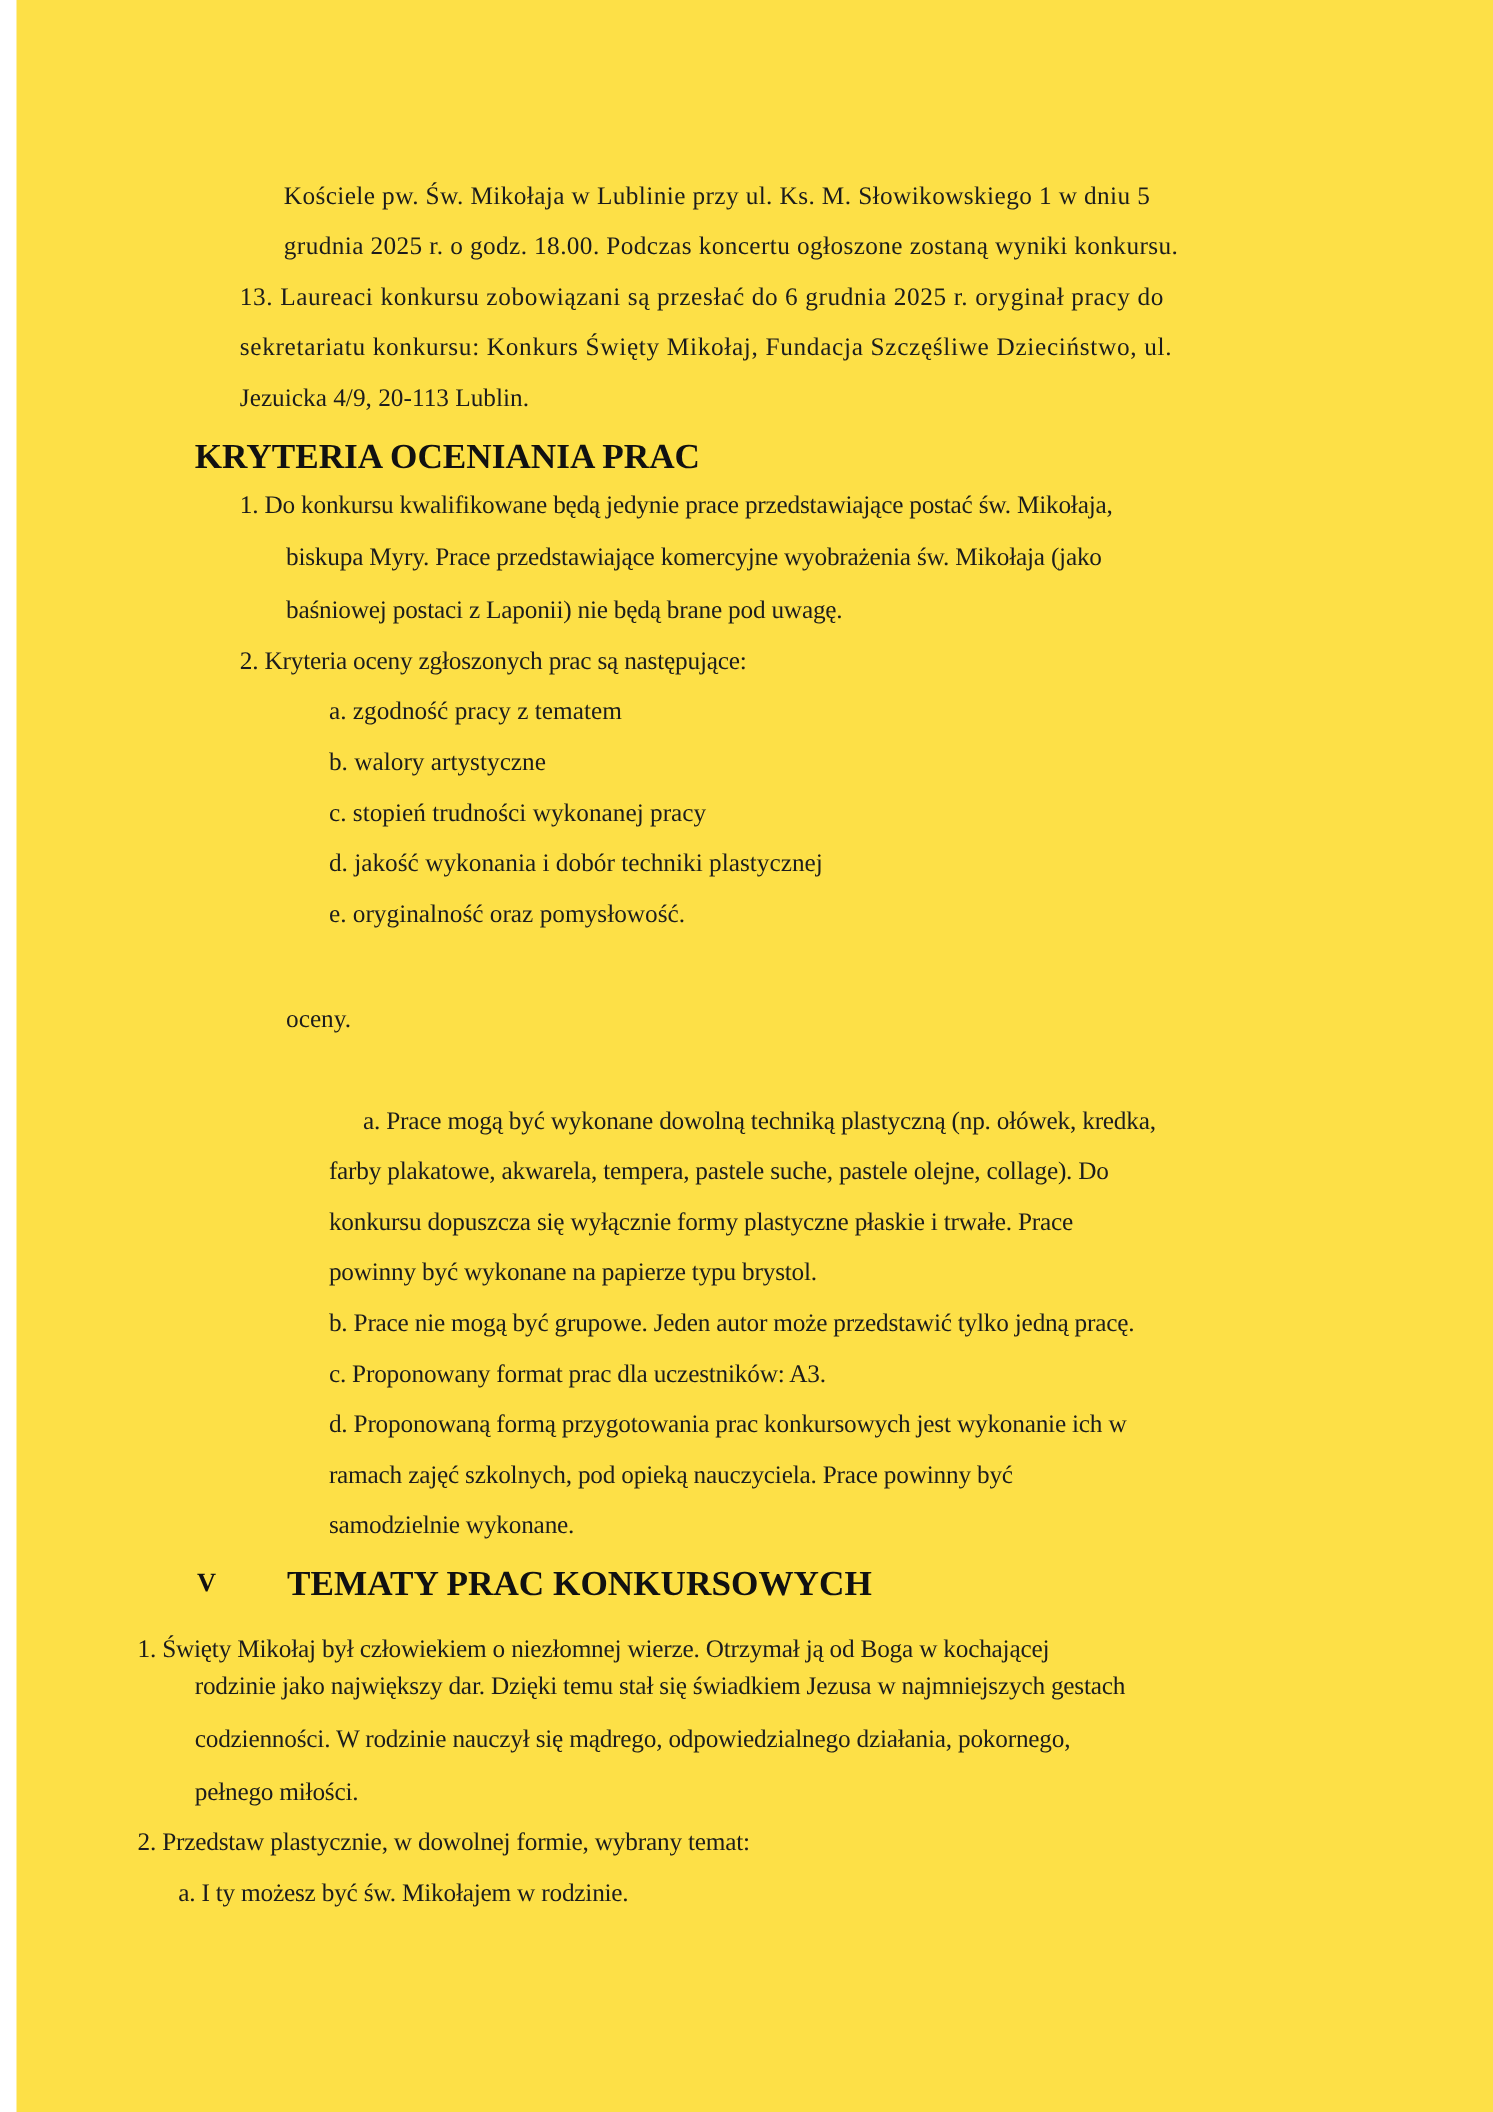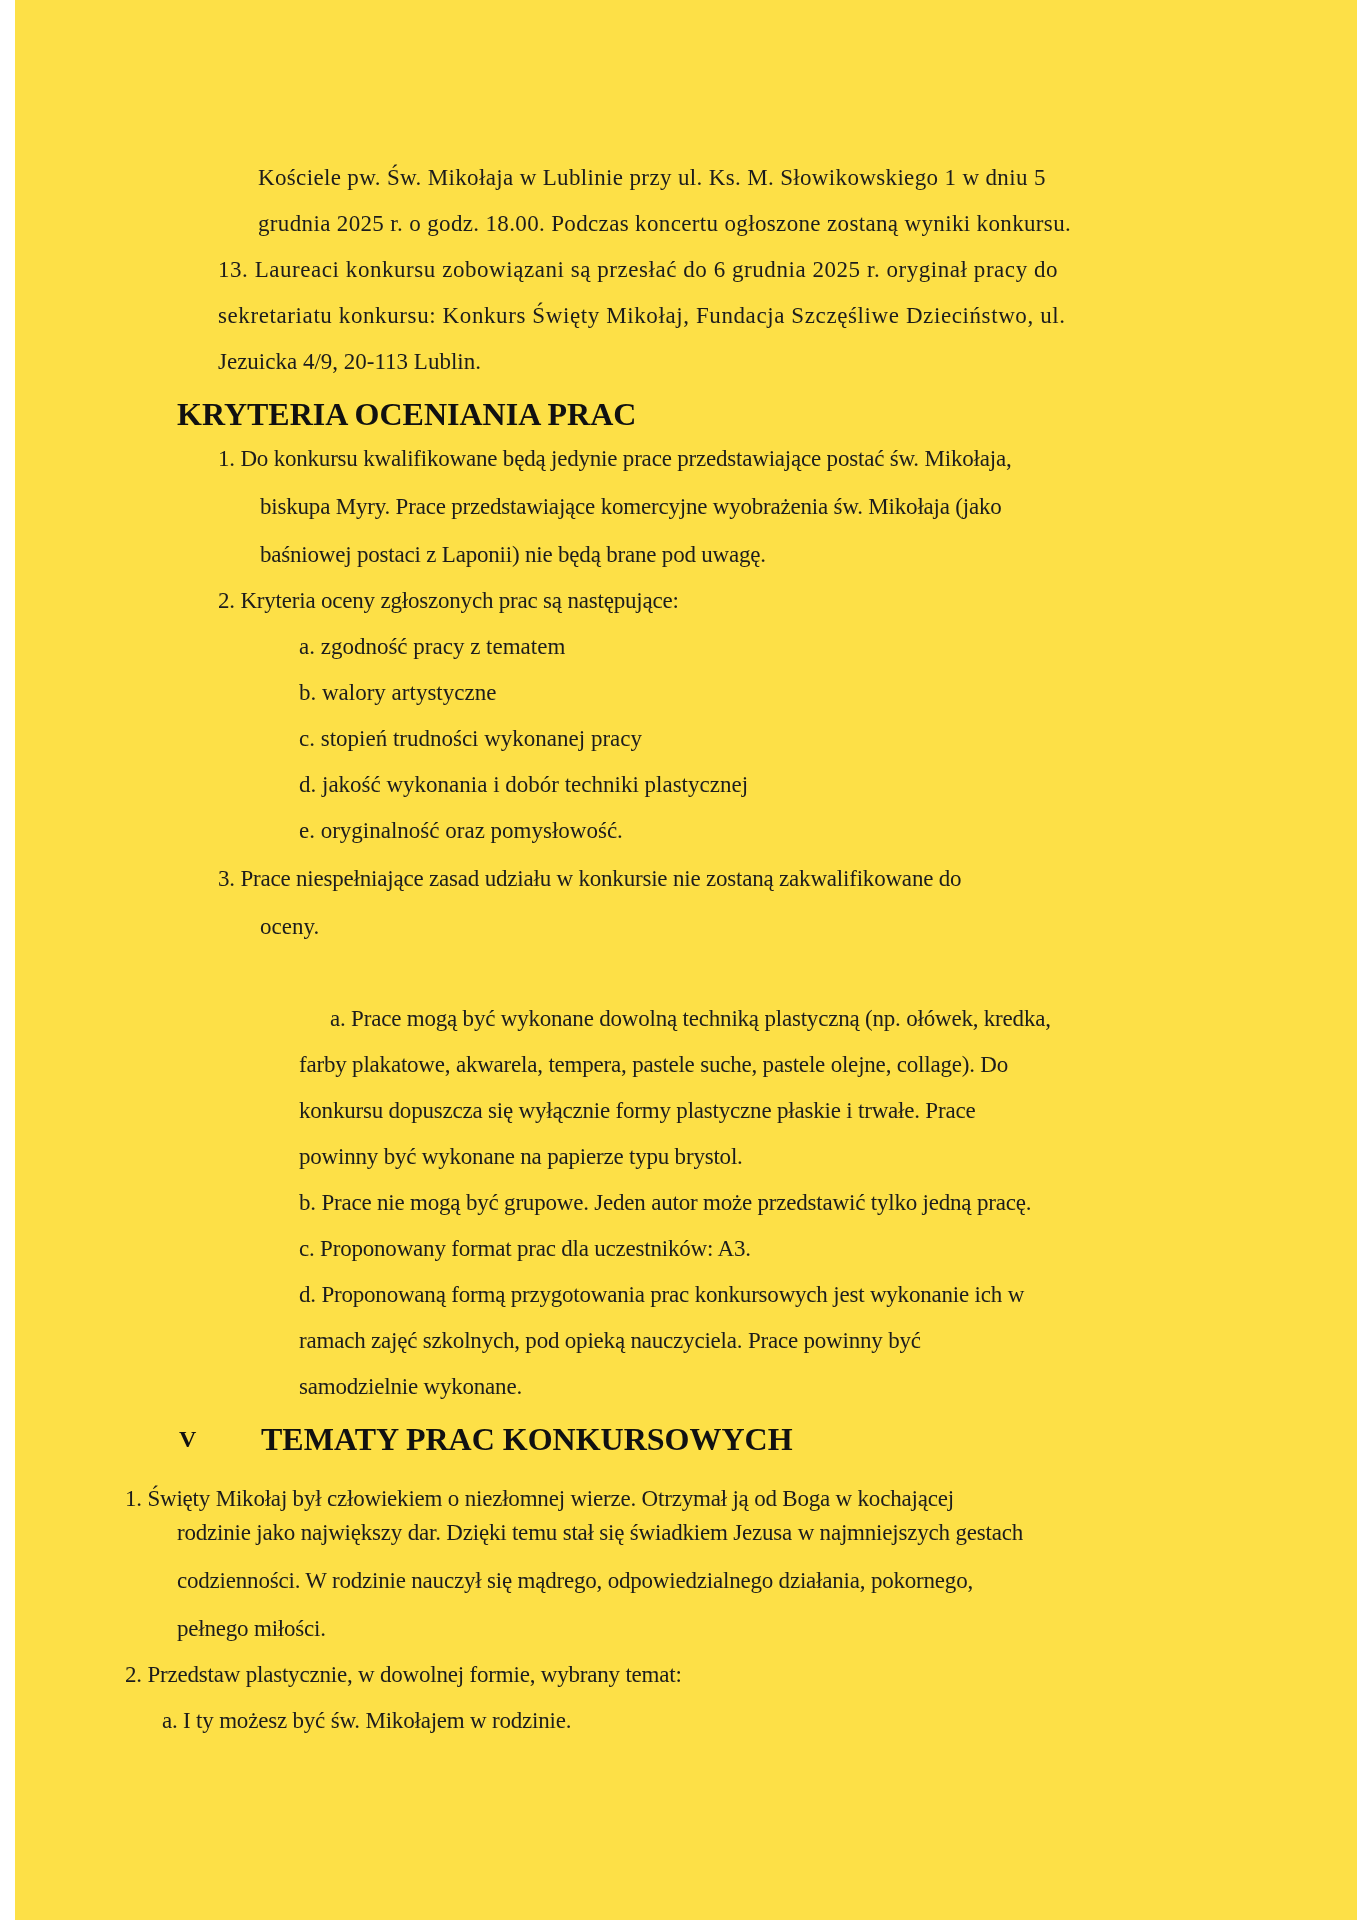--- a/index.html
+++ b/index.html
@@ -59,21 +59,20 @@
   <div class="line" style="left:245px; top:492px; letter-spacing:-0.2px;">biskupa Myry. Prace przedstawiające komercyjne wyobrażenia św. Mikołaja (jako</div>
   <div class="line" style="left:245px; top:540px; letter-spacing:-0.2px;">baśniowej postaci z Laponii) nie będą brane pod uwagę.</div>
 
   <div class="line" style="left:203px; top:586px; letter-spacing:-0.2px;">2. Kryteria oceny zgłoszonych prac są następujące:</div>
   <div class="line" style="left:284px; top:632px;">a. zgodność pracy z tematem</div>
   <div class="line" style="left:284px; top:678px;">b. walory artystyczne</div>
   <div class="line" style="left:284px; top:724px;">c. stopień trudności wykonanej pracy</div>
   <div class="line" style="left:284px; top:770px;">d. jakość wykonania i dobór techniki plastycznej</div>
   <div class="line" style="left:284px; top:816px;">e. oryginalność oraz pomysłowość.</div>
 
-  <div class="line" style="left:203px; top:864px; letter-spacing:-0.2px;">3. Prace niespełniające zasad udziału w konkursie nie zostaną zakwalifikowane do</div>
   <div class="line" style="left:245px; top:912px;">oceny.</div>
 
   <div class="line" style="left:284px; top:1004px; letter-spacing:-0.2px;margin-left:31px;">a. Prace mogą być wykonane dowolną techniką plastyczną (np. ołówek, kredka,</div>
   <div class="line" style="left:284px; top:1050px; letter-spacing:-0.2px;">farby plakatowe, akwarela, tempera, pastele suche, pastele olejne, collage). Do</div>
   <div class="line" style="left:284px; top:1096px; letter-spacing:-0.2px;">konkursu dopuszcza się wyłącznie formy plastyczne płaskie i trwałe. Prace</div>
   <div class="line" style="left:284px; top:1142px; letter-spacing:-0.2px;">powinny być wykonane na papierze typu brystol.</div>
   <div class="line" style="left:284px; top:1188px; letter-spacing:-0.2px;">b. Prace nie mogą być grupowe. Jeden autor może przedstawić tylko jedną pracę.</div>
   <div class="line" style="left:284px; top:1234px; letter-spacing:-0.2px;">c. Proponowany format prac dla uczestników: A3.</div>
   <div class="line" style="left:284px; top:1280px; letter-spacing:-0.2px;">d. Proponowaną formą przygotowania prac konkursowych jest wykonanie ich w</div>
   <div class="line" style="left:284px; top:1326px; letter-spacing:-0.2px;">ramach zajęć szkolnych, pod opieką nauczyciela. Prace powinny być</div>

